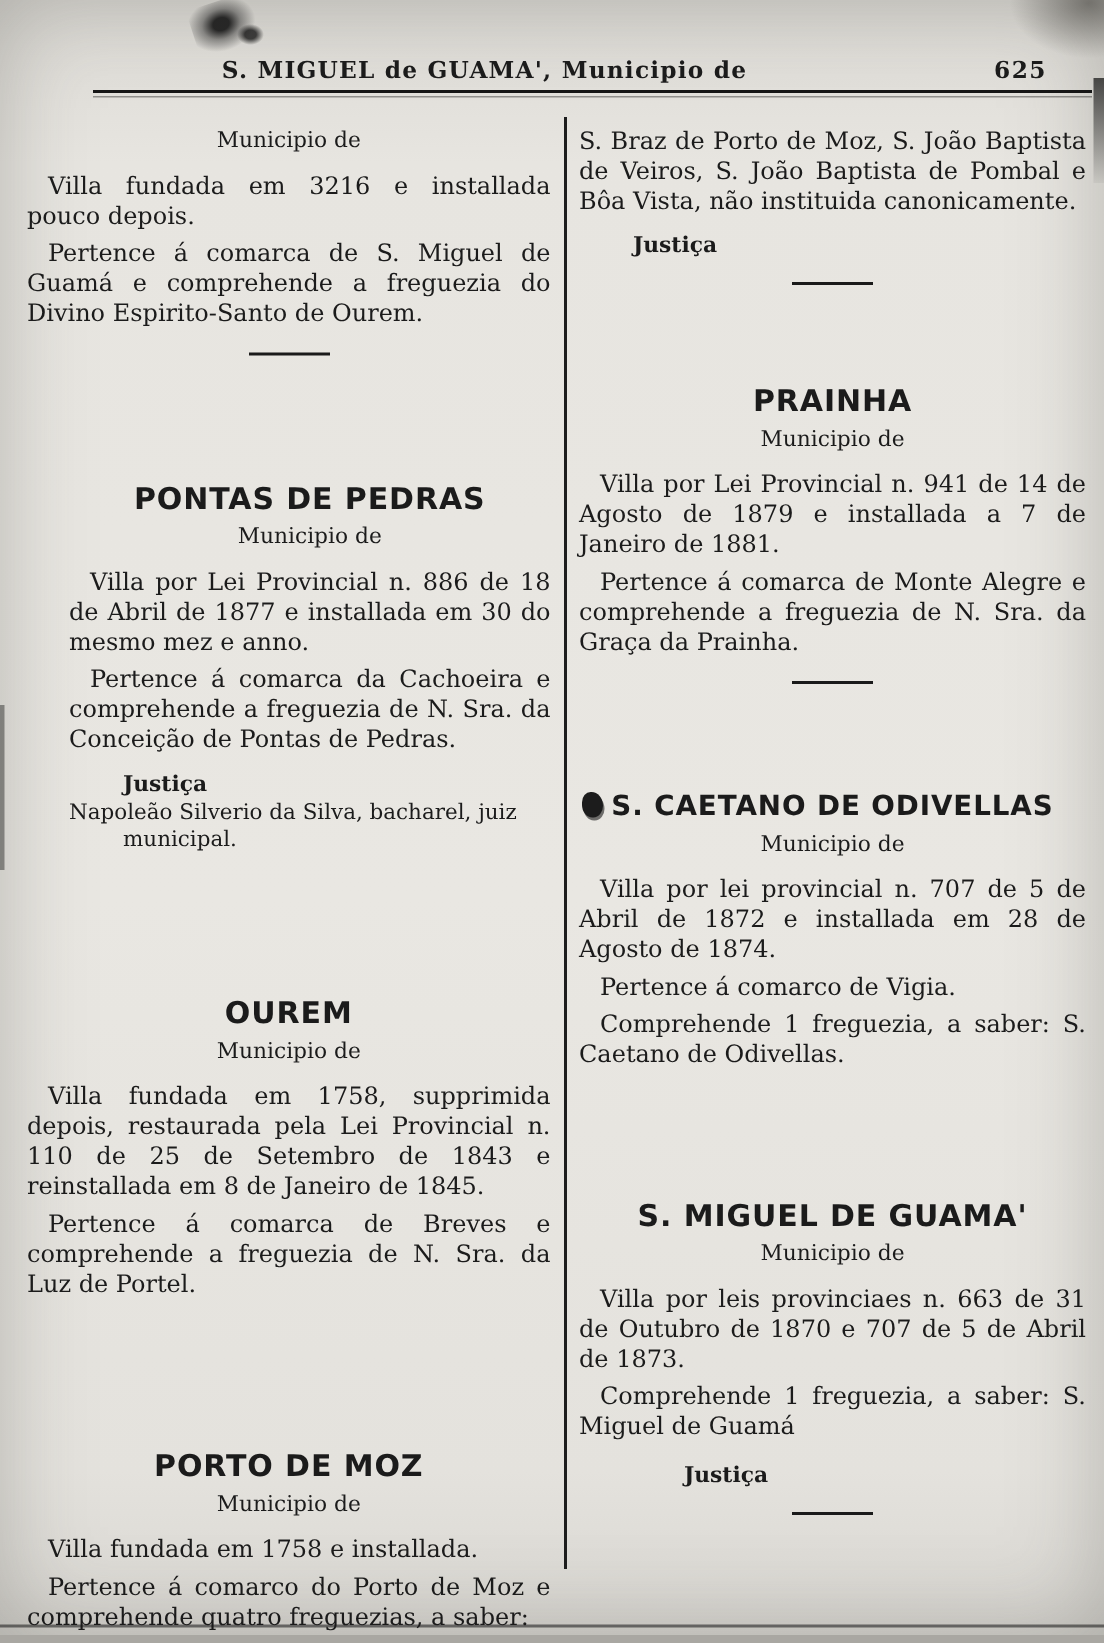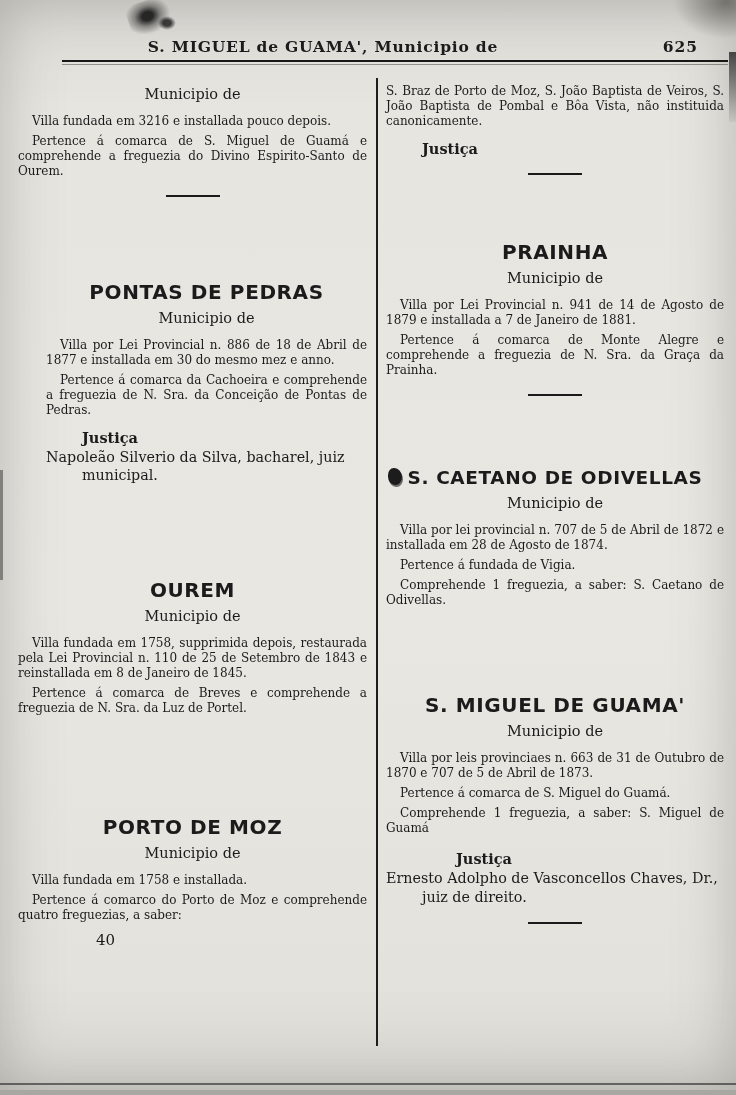--- a/index.html
+++ b/index.html
@@ -34,21 +34,21 @@
   
   .columns { position:absolute; top:78px; left:14px; right:8px; display:flex; align-items:flex-start; }
   .col-left  { width:362px; padding:0 9px 0 4px; }
   .col-rule  { width:2px; height:968px; background:#1d1d1d; flex:none; }
   .col-right { flex:1; padding:0 4px 0 8px; }
 
   .entry { position:relative; }
   .entry-title { font-family:"DejaVu Sans", sans-serif; font-weight:700; font-size:20px;
     text-align:center; letter-spacing:0.6px; line-height:1.1; }
   .entry-sub { font-size:14.5px; text-align:center; margin-top:7px; }
-  .para { font-size:12px; line-height:1.25; text-align:justify; text-indent:14px; margin-top:5px; }
+  .para { font-size:16px; line-height:1.25; text-align:justify; text-indent:14px; margin-top:5px; }
   .para.first { margin-top:12px; }
   .para.no-indent { text-indent:0; }
   .justica { font-weight:bold; font-size:14.5px; margin:11px 0 2px 36px; }
   .justice-entry { font-size:14.3px; line-height:1.28; padding-left:36px; text-indent:-36px; margin-top:2px; }
   .rule { width:54px; border-top:2.5px solid #1a1a1a; margin:16px auto 0; }
   .sig-mark { font-size:15px; margin:8px 0 0 78px; }
   .ink-blot { position:absolute; left:2px; top:0px; width:14px; height:17px; background:#1c1c1c;
     border-radius:45% 60% 50% 55%; box-shadow:1px 2px 0 rgba(28,28,28,0.6); }
 </style>
 </head>
@@ -120,30 +120,28 @@
         <p class="para first">Villa por Lei Provincial n. 941 de 14 de Agosto de 1879 e installada a 7 de Janeiro de 1881.</p>
         <p class="para">Pertence á comarca de Monte Alegre e comprehende a freguezia de N. Sra. da Graça da Prainha.</p>
         <div class="rule"></div>
       </section>
 
       <section class="entry" style="margin-top:72px;">
         <span class="ink-blot"></span>
         <h2 class="entry-title" style="font-size:18.5px;">S. CAETANO DE ODIVELLAS</h2>
         <div class="entry-sub">Municipio de</div>
         <p class="para first">Villa por lei provincial n. 707 de 5 de Abril de 1872 e installada em 28 de Agosto de 1874.</p>
-        <p class="para">Pertence á fundada de Vigia.</p>
+        <p class="para">Pertence á comarco de Vigia.</p>
         <p class="para">Comprehende 1 freguezia, a saber: S. Caetano de Odivellas.</p>
       </section>
 
       <section class="entry" style="margin-top:86px;">
         <h2 class="entry-title">S. MIGUEL DE GUAMA'</h2>
         <div class="entry-sub">Municipio de</div>
         <p class="para first">Villa por leis provinciaes n. 663 de 31 de Outubro de 1870 e 707 de 5 de Abril de 1873.</p>
-        <p class="para">Pertence á comarca de S. Miguel do Guamá.</p>
         <p class="para">Comprehende 1 freguezia, a saber: S. Miguel de Guamá</p>
         <h3 class="justica" style="margin-left:70px; margin-top:14px;">Justiça</h3>
-        <p class="justice-entry">Ernesto Adolpho de Vasconcellos Chaves, Dr., juiz de direito.</p>
         <div class="rule"></div>
       </section>
 
     </div>
   </div>
 </div>
 
 </body></html>

